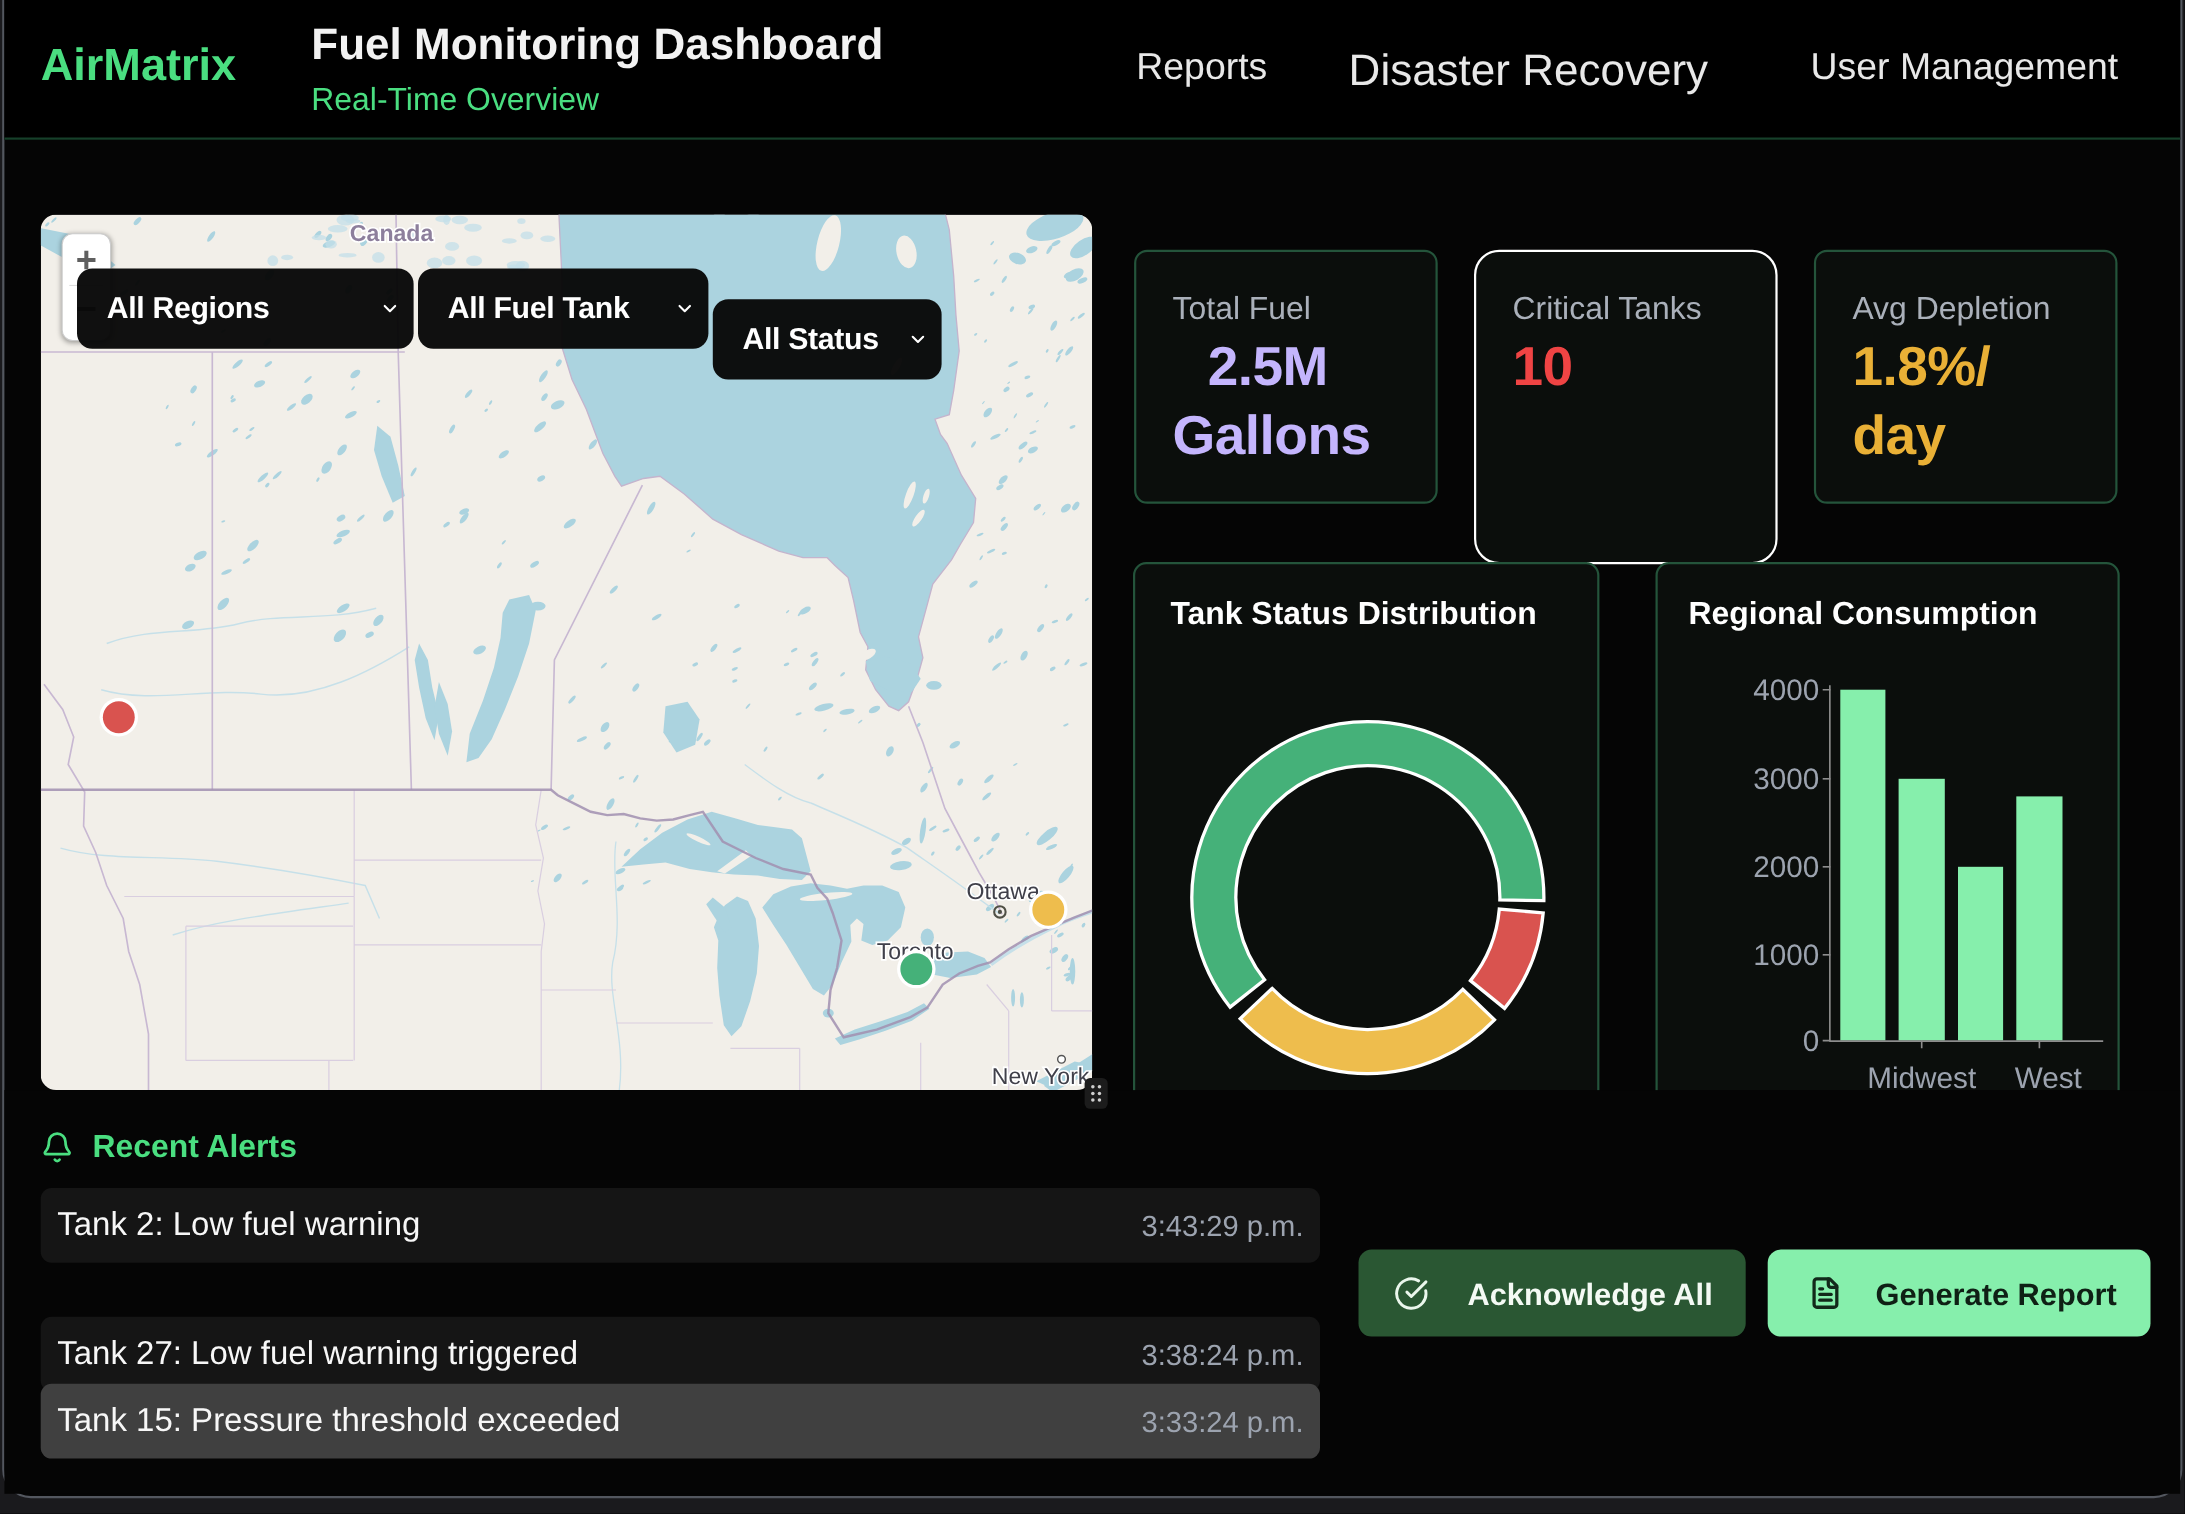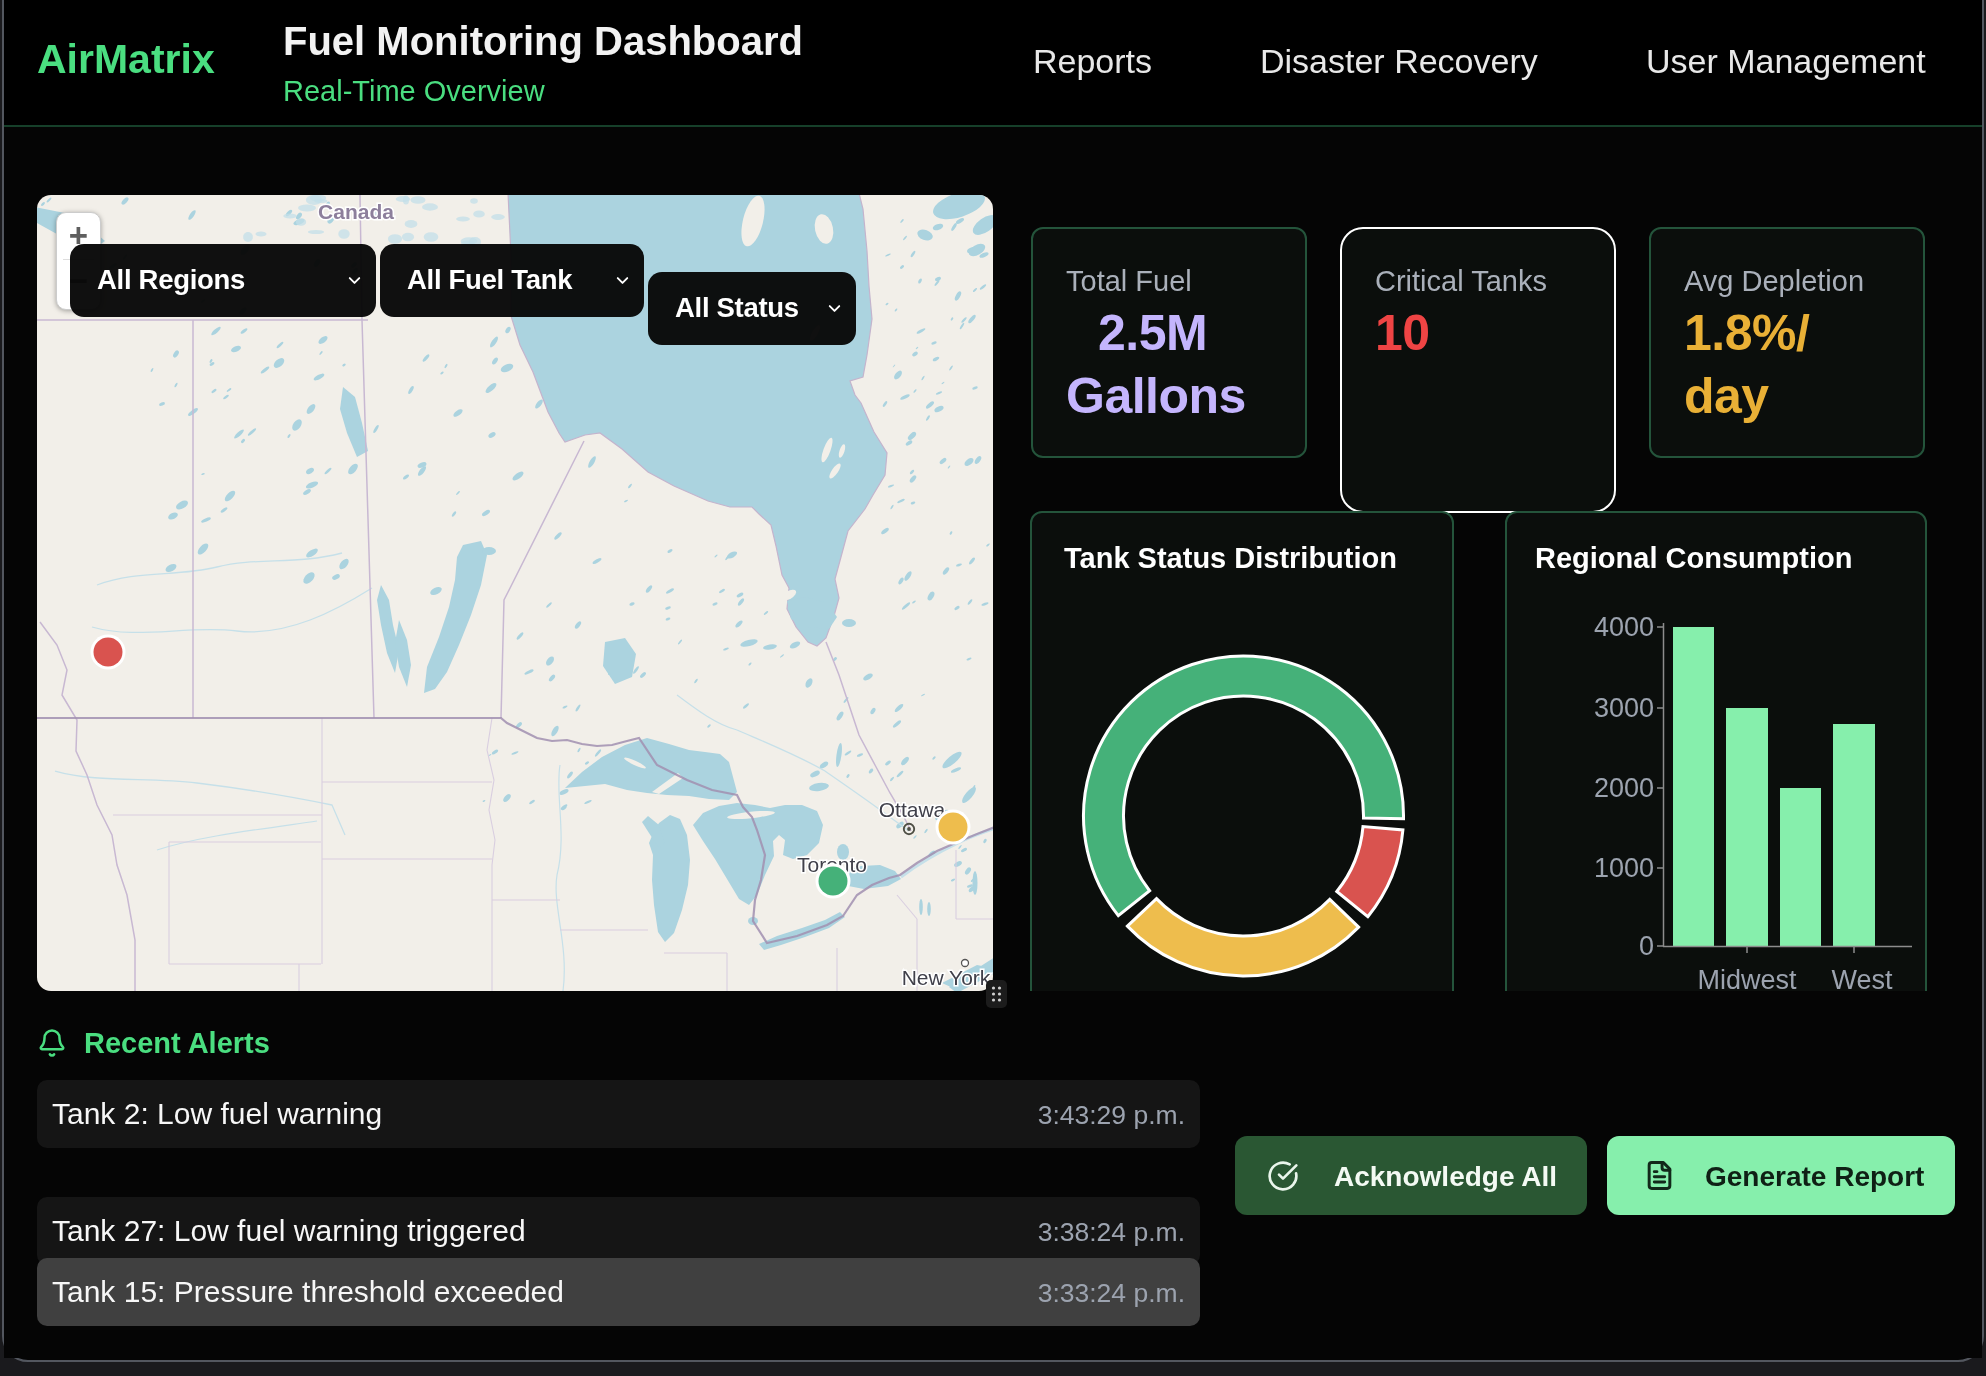--- a/index.html
+++ b/index.html
@@ -5,21 +5,21 @@
 .abs { position:absolute; }
 </style></head>
 <body>
 <div class="abs" style="left:2px;top:-10px;width:1982px;height:1372px;background:#050505;border:2px solid #53575f;border-radius:0 0 26px 26px;"></div>
 
 <div class="abs" style="left:4px;top:0;width:1978px;height:127px;background:#000;border-bottom:2px solid #16402a;"></div>
 <div class="abs" style="left:37px;top:36px;font-size:41px;font-weight:700;color:#4ade80;">AirMatrix</div>
 <div class="abs" style="left:283px;top:19px;font-size:40px;font-weight:700;color:#f2f2f2;">Fuel Monitoring Dashboard</div>
 <div class="abs" style="left:283px;top:75px;font-size:29px;color:#4ade80;">Real-Time Overview</div>
 <div class="abs" style="left:1033px;top:42px;font-size:34px;color:#e8e8e8;">Reports</div>
-<div class="abs" style="left:1260px;top:42px;font-size:34px;color:#e8e8e8;">Disaster Recovery</div>
+<div class="abs" style="left:1226px;top:42px;font-size:40px;color:#e8e8e8;">Disaster Recovery</div>
 <div class="abs" style="left:1646px;top:42px;font-size:34px;color:#e8e8e8;">User Management</div>
 
 <div class="abs" style="left:37px;top:195px;width:956px;height:796px;border-radius:14px;overflow:hidden;">
 <svg width="956" height="796" viewBox="0 0 956 796">
 <rect width="956" height="796" fill="#f2efe9"></rect>
 <ellipse cx="228" cy="175" rx="5.2" ry="1.6" transform="rotate(-38 228 175)" fill="#abd3df"></ellipse>
       <ellipse cx="243" cy="150" rx="4.4" ry="1.3" transform="rotate(-43 243 150)" fill="#abd3df"></ellipse>
       <ellipse cx="139" cy="159" rx="4.0" ry="2.2" transform="rotate(-57 139 159)" fill="#abd3df"></ellipse>
       <ellipse cx="193" cy="301" rx="6.7" ry="3.1" transform="rotate(-45 193 301)" fill="#abd3df"></ellipse>
       <ellipse cx="457" cy="147" rx="6.3" ry="2.3" transform="rotate(-56 457 147)" fill="#abd3df"></ellipse>

